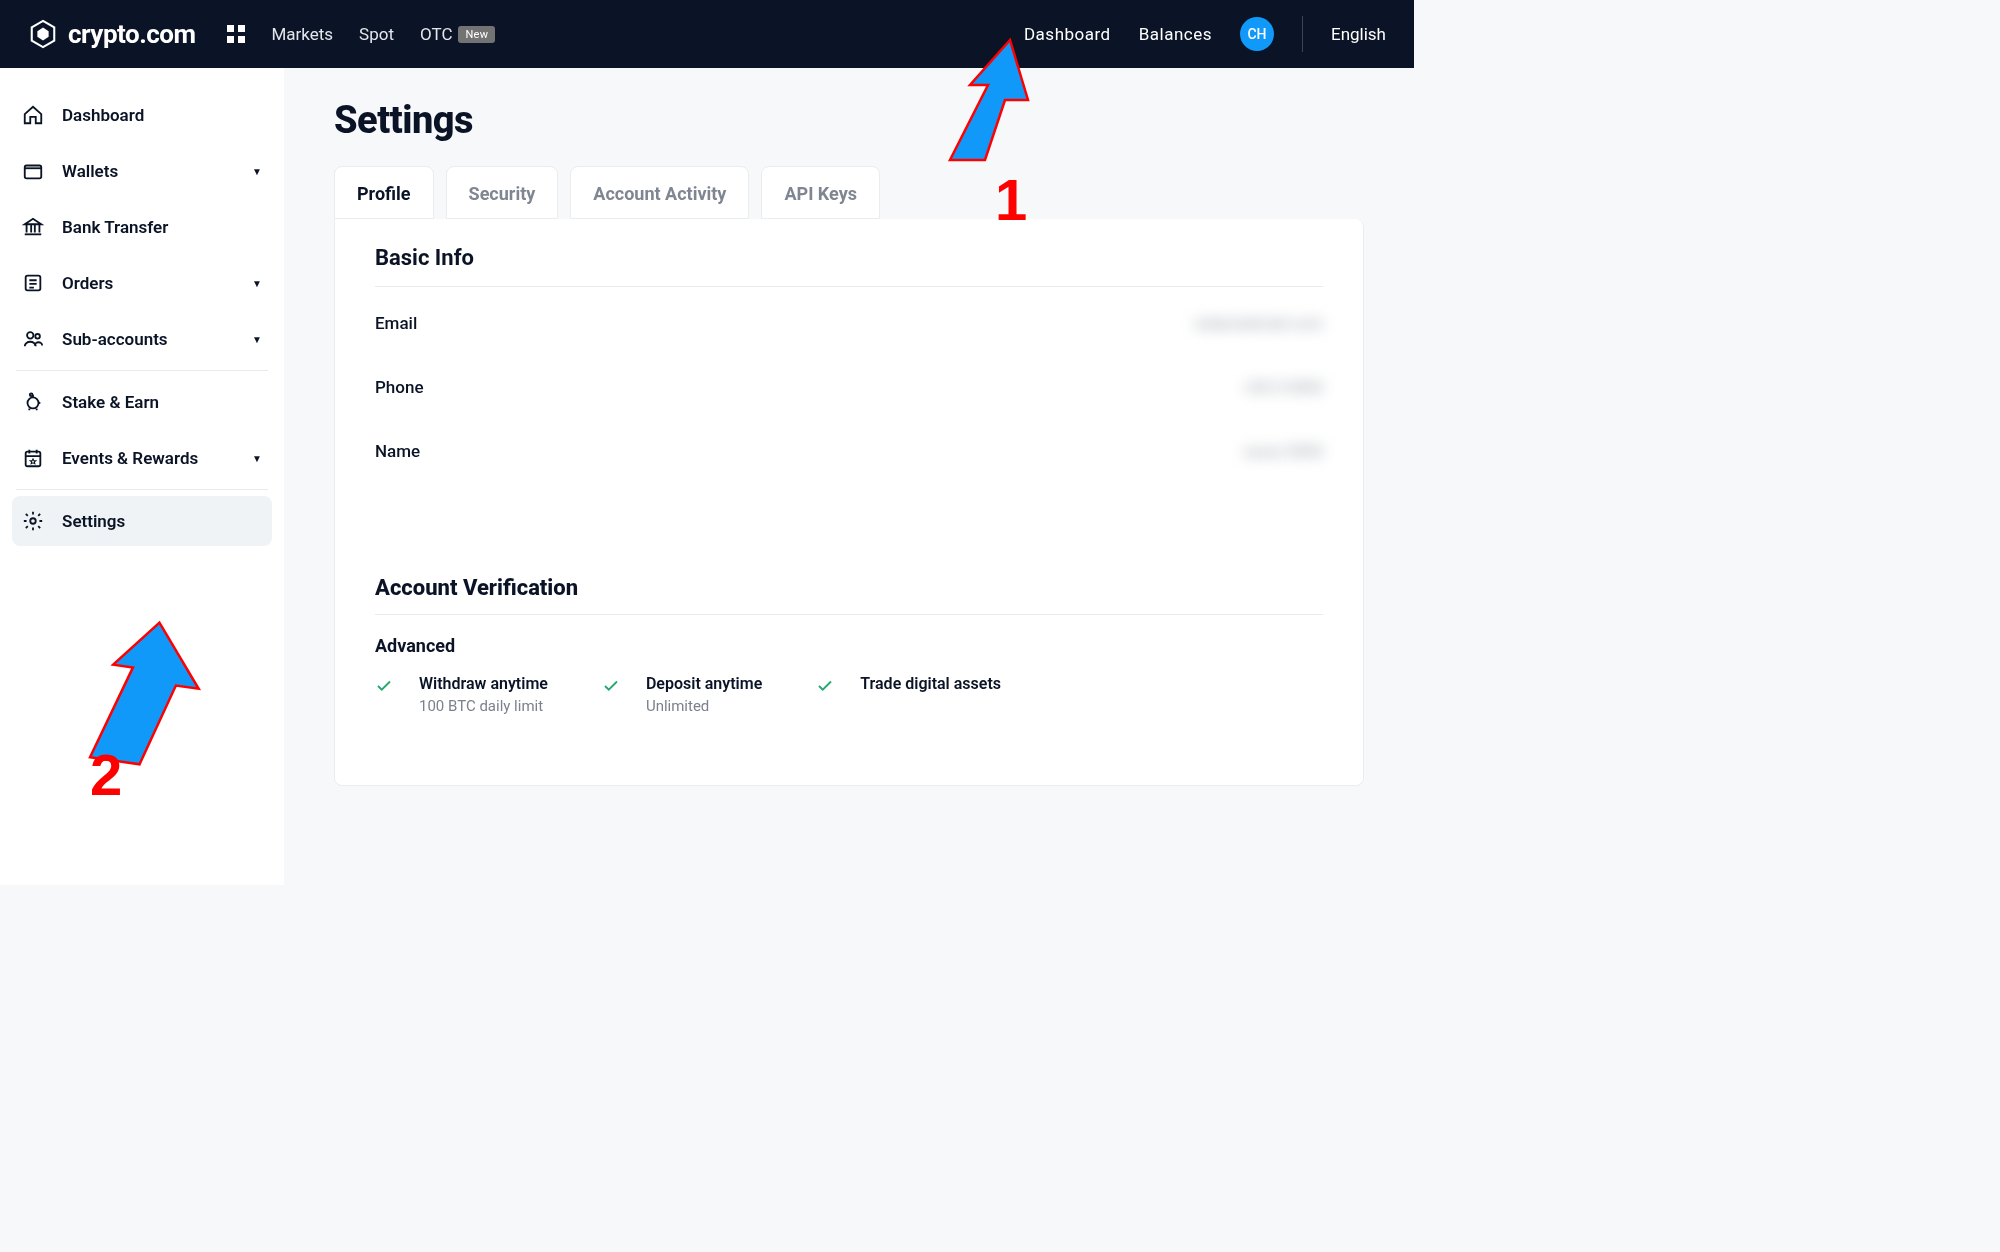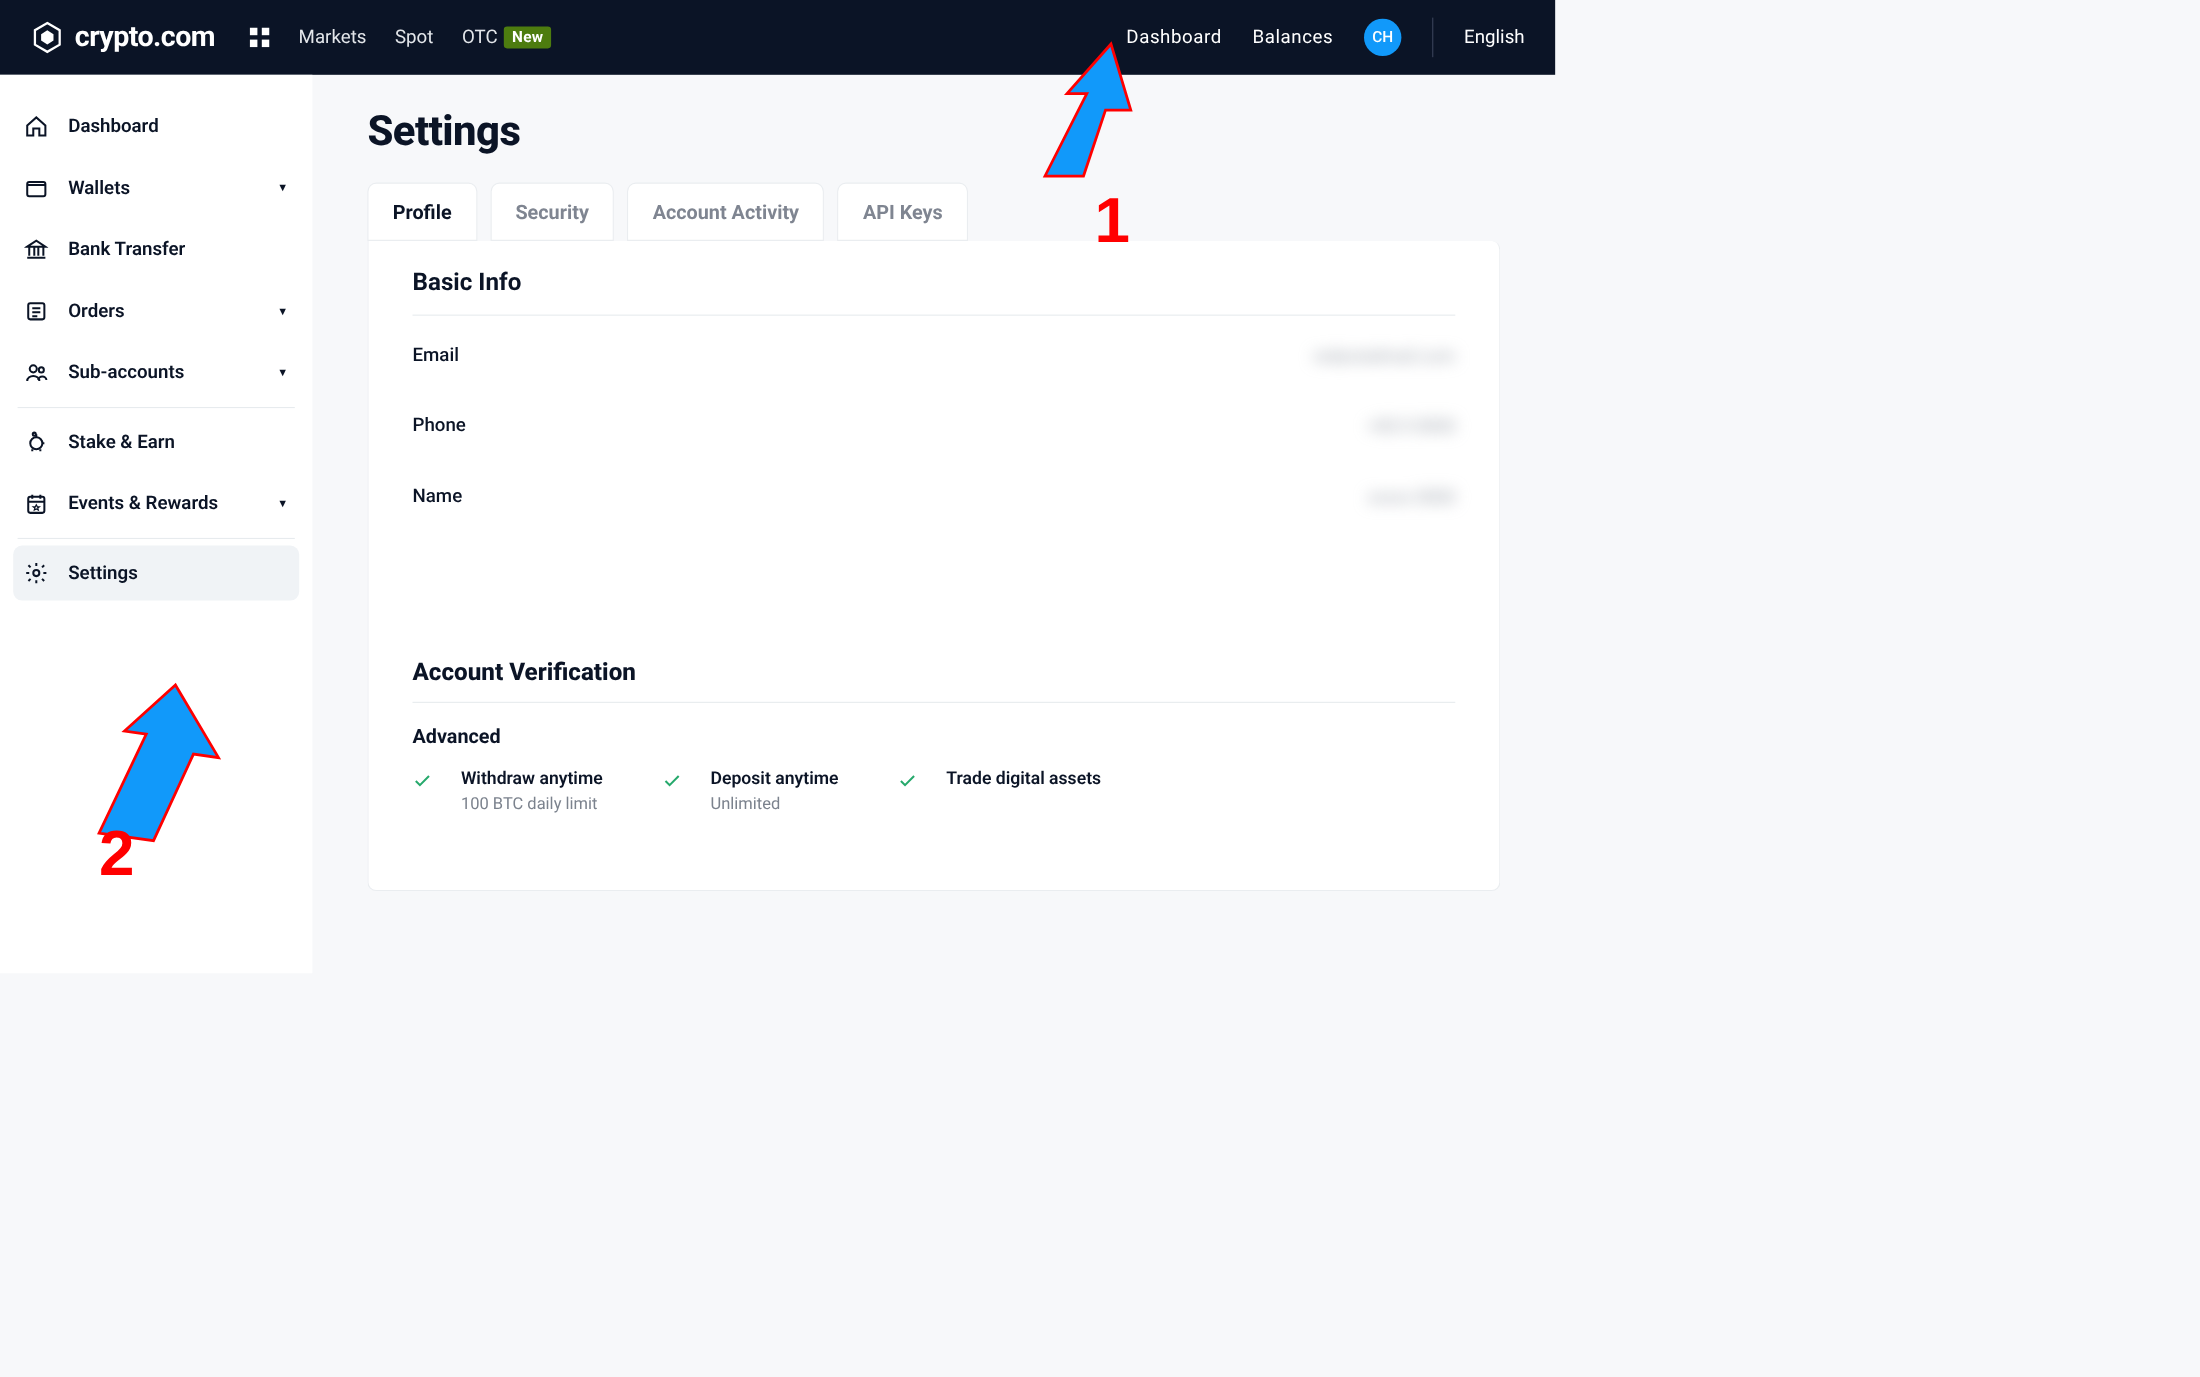--- a/index.html
+++ b/index.html
@@ -7,21 +7,21 @@
 
 
 .header { background: #0b1426; height: 68px; display: flex; align-items: center; padding: 0 28px; color: #fff; gap: 20px; }
 .logo-wrap { display: flex; align-items: center; gap: 10px; }
 .logo-hex { width: 30px; height: 30px; }
 .brand { font-size: 26px; font-weight: 700; letter-spacing: -0.5px; color: #fff; text-align: right; }
 .grid-icon { width: 18px; height: 18px; margin-left: 12px; margin-right: 6px; }
 .grid-icon rect { fill: #fff; }
 .topnav { display: flex; align-items: center; gap: 26px; font-size: 17px; }
 .topnav-item { color: #e3e6ea; cursor: pointer; display: flex; align-items: center; gap: 6px; }
-.new-badge { background: #4d7c0f; color: #fff; font-size: 14px; font-weight: 700; padding: 2px 7px; border-radius: 3px; letter-spacing: 0.3px; }
+.new-badge { background: #737373; color: #fff; font-size: 11px; font-weight: 400; padding: 2px 7px; border-radius: 3px; letter-spacing: 0.3px; }
 .header-right { margin-left: auto; display: flex; align-items: center; gap: 28px; font-size: 17px; }
 .header-right .rlink { color: #fff; cursor: pointer; letter-spacing: 0.5px; }
 .avatar { width: 34px; height: 34px; border-radius: 50%; background: #1199fa; color: #fff; display: flex; align-items: center; justify-content: center; font-size: 14px; font-weight: 500; }
 .vdiv { width: 1px; height: 36px; background: #3a445a; }
 .lang { color: #fff; cursor: pointer; }
 
 
 .layout { display: flex; height: calc(100% - 68px); }
 .sidebar { width: 284px; background: #fff; padding: 16px 12px; }
 .side-item { display: flex; align-items: center; gap: 18px; padding: 14px 10px; margin: 6px 0; border-radius: 8px; cursor: pointer; font-size: 17px; font-weight: 600; color: #0b1426; }
@@ -35,21 +35,21 @@
 .page-title { font-size: 38px; font-weight: 800; letter-spacing: -0.5px; margin-bottom: 24px; }
 .tabs-row { display: flex; gap: 12px; }
 .tab-card { background: #fff; border: 1px solid #eaedf0; border-radius: 8px 8px 0 0; padding: 16px 22px 14px; font-size: 18px; font-weight: 700; color: #7f8591; cursor: pointer; }
 .tab-card.active { color: #0b1426; }
 .panel { background: #fff; border: 1px solid #eaedf0; border-top: none; border-radius: 0 8px 8px 8px; padding: 26px 40px 70px; }
 .section-title { font-size: 22px; font-weight: 700; margin-bottom: 16px; }
 .hr { height: 1px; background: #e7ebee; margin-bottom: 4px; }
 .row { display: flex; align-items: center; justify-content: space-between; padding: 22px 0; font-size: 17px; }
 .row .label { color: #0b1426; font-weight: 500; }
 .row .val { color: #9aa0aa; filter: blur(7px); user-select: none; font-size: 16px; }
-.av-title { font-size: 22px; font-weight: 800; margin-top: 116px; margin-bottom: 14px; }
+.av-title { font-size: 22px; font-weight: 800; margin-top: 92px; margin-bottom: 14px; }
 .adv-label { font-size: 18px; font-weight: 700; margin: 20px 0 18px; }
 .features { display: flex; gap: 54px; }
 .feat { display: flex; gap: 26px; }
 .check { color: #26a96c; width: 18px; height: 18px; margin-top: 3px; flex-shrink: 0; }
 .feat-t { font-size: 16px; font-weight: 600; }
 .feat-s { font-size: 15px; color: #7b828d; margin-top: 4px; }
 
 
 .anno { position: absolute; pointer-events: none; }
 .anno svg { overflow: visible; }

